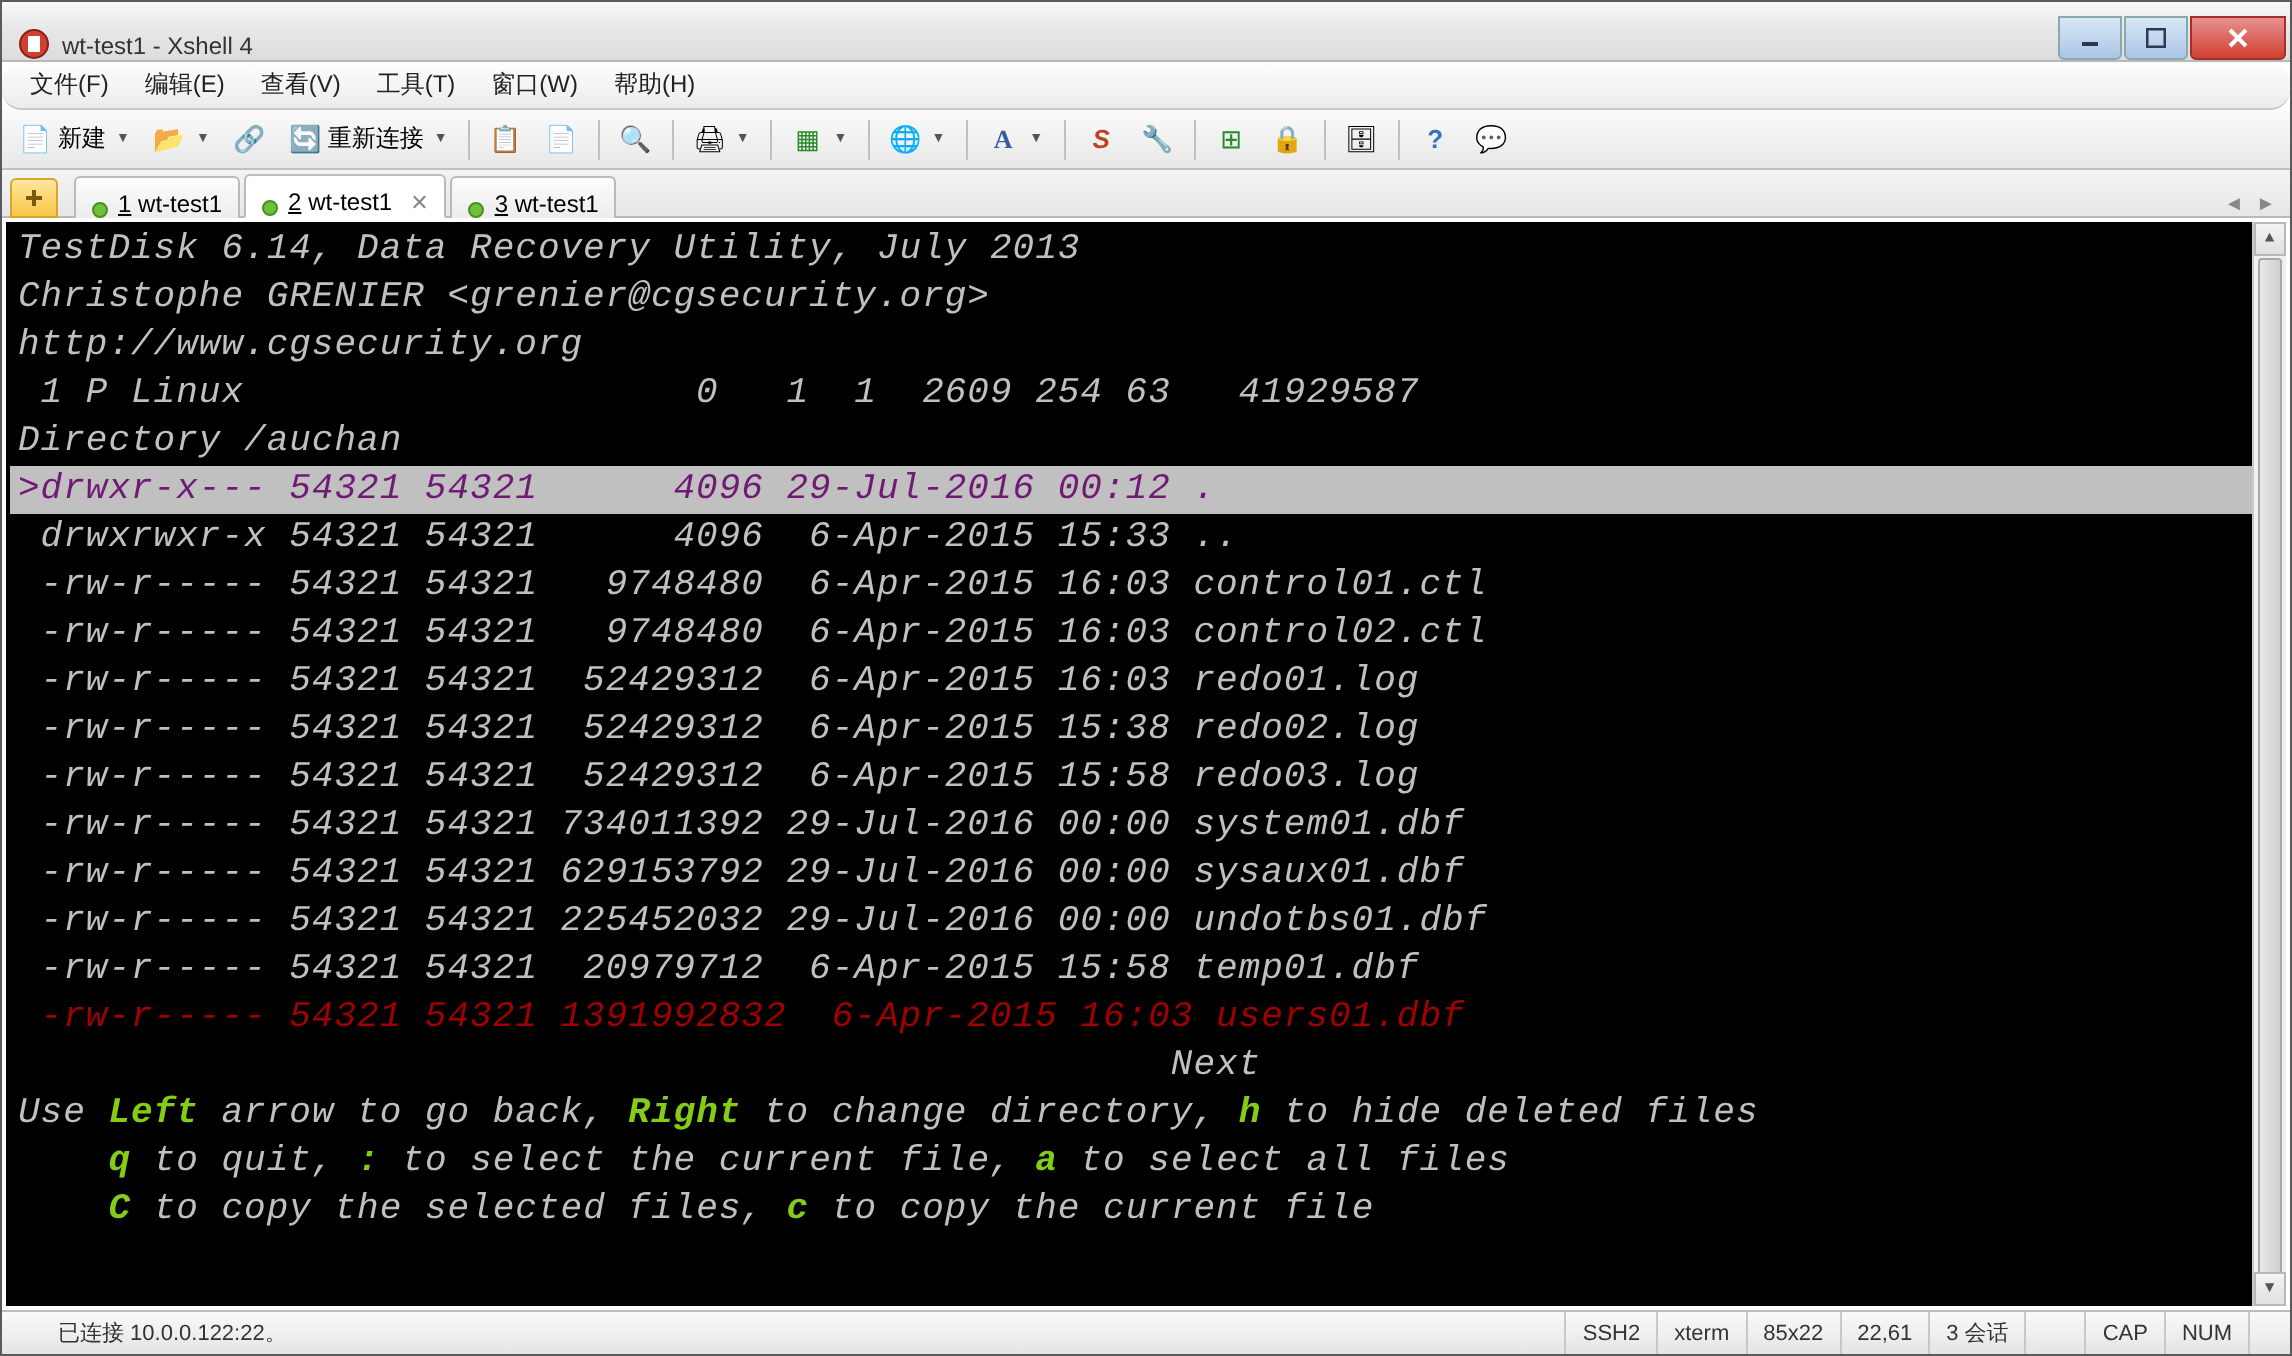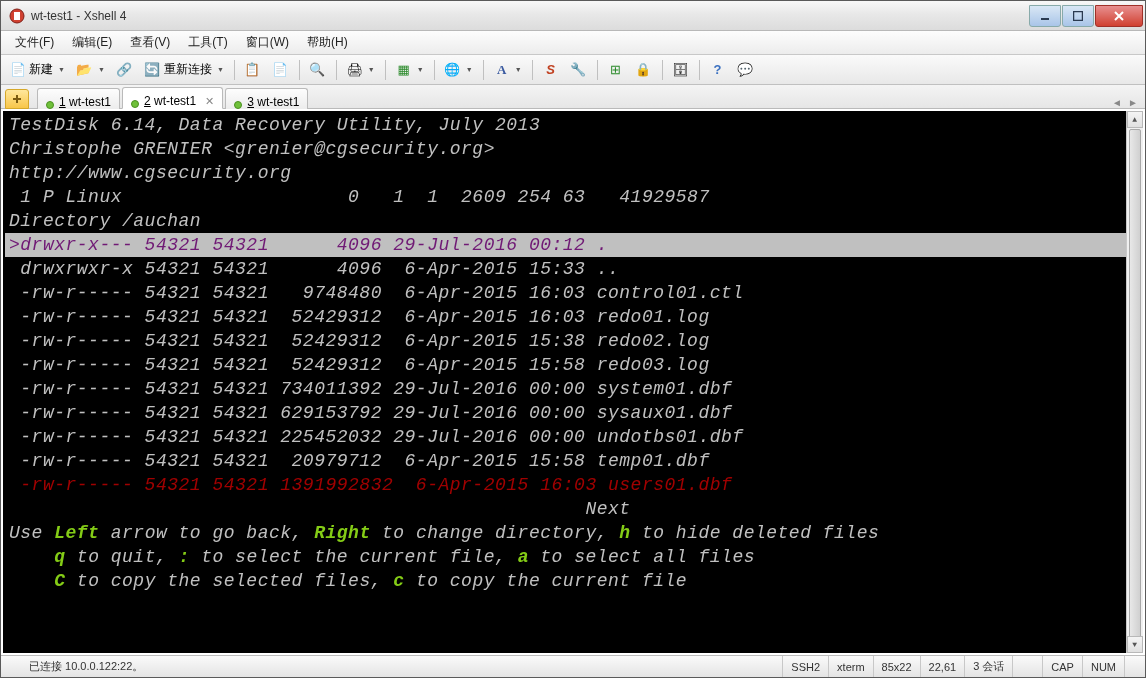--- a/index.html
+++ b/index.html
@@ -1,31 +1,31 @@
 <!DOCTYPE html>
 <html><head>
 <meta charset="utf-8">
 <style>
 * { margin: 0; padding: 0; box-sizing: border-box; }
 body { font-family: "Microsoft YaHei", Tahoma, sans-serif; font-size: 12px; background: #d4d0c8; overflow: hidden; }
 
 .window { width: 1146px; height: 678px; background: #fff; display: flex; flex-direction: column; border: 1px solid #5a5a5a; }
 
 
-.titlebar { height: 30px; background: linear-gradient(to bottom, #f8f8f8 0%, #e8e8e8 45%, #dcdcdc 100%); display: flex; align-items: center; padding: 0 0 0 8px; border-bottom: 1px solid #b8b8b8; }
+.titlebar { height: 30px; background: linear-gradient(to bottom, #f8f8f8 0%, #e8e8e8 45%, #dcdcdc 100%); display: flex; align-items: flex-end; padding: 0 0 0 8px; border-bottom: 1px solid #b8b8b8; }
 .titlebar .icon { width: 16px; height: 16px; margin-right: 6px; display: flex; align-items: center; justify-content: center; }
 .titlebar .title-text { flex: 1; color: #333; font-size: 12px; }
 .titlebar .winbtns { display: flex; height: 22px; margin-right: 2px; }
 .titlebar .winbtn { width: 32px; height: 22px; display: flex; align-items: center; justify-content: center; margin-left: 1px; border-radius: 0 0 3px 3px; }
 .titlebar .winbtn.min { background: linear-gradient(to bottom,#d9e7f5,#a9c5e8); border:1px solid #8aa; }
 .titlebar .winbtn.max { background: linear-gradient(to bottom,#d9e7f5,#a9c5e8); border:1px solid #8aa; }
 .titlebar .winbtn.close { width: 48px; background: linear-gradient(to bottom,#e89090,#d04030); border:1px solid #a03028; color:#fff; }
 
 
-.menubar { height: 24px; background: linear-gradient(to bottom,#fdfdfd,#ececec); border-bottom: 1px solid #c8c8c8; display: flex; align-items: center; padding: 0 6px; gap: 2px; }
+.menubar { height: 24px; background: linear-gradient(to bottom,#fdfdfd,#ececec); border-bottom: 1px solid #c8c8c8; display: flex; align-items: center; padding: 0 6px; gap: 2px; border-radius: 10px; }
 .menubar .mi { padding: 3px 8px; color: #222; cursor: default; }
 
 
 .toolbar { height: 30px; background: linear-gradient(to bottom,#fafafa,#e8e8e8); border-bottom: 1px solid #c0c0c0; display: flex; align-items: center; padding: 0 4px; gap: 2px; }
 .tbtn { height: 24px; min-width: 24px; display: flex; align-items: center; justify-content: center; padding: 0 4px; border: 1px solid transparent; border-radius: 3px; cursor: default; font-size: 12px; gap:3px; }
 .tbtn .dd { font-size: 7px; color: #555; margin-left:2px; }
 .toolbar .sep { width: 1px; height: 20px; background: #c0c0c0; margin: 0 3px; }
 .ticon { width: 16px; height: 16px; display:inline-flex; align-items:center; justify-content:center; font-size:13px; }
 
 
@@ -208,20 +208,21 @@
           <div class="tline">Christophe GRENIER &lt;grenier@cgsecurity.org&gt;</div>
           <div class="tline">http://www.cgsecurity.org</div>
           <div class="tline"> 1 P Linux                    0   1  1  2609 254 63   41929587</div>
           <div class="tline">Directory /auchan</div>
           <div class="tline"></div>
         </div>
       <div id="term-rows">
           <div class="tline sel">&gt;drwxr-x--- 54321 54321      4096 29-Jul-2016 00:12 .</div>
           <div class="tline"> drwxrwxr-x 54321 54321      4096  6-Apr-2015 15:33 ..</div>
           <div class="tline"> -rw-r----- 54321 54321   9748480  6-Apr-2015 16:03 control01.ctl</div>
+          <div class="tline"> -rw-r----- 54321 54321   9748480  6-Apr-2015 16:03 control02.ctl</div>
           <div class="tline"> -rw-r----- 54321 54321  52429312  6-Apr-2015 16:03 redo01.log</div>
           <div class="tline"> -rw-r----- 54321 54321  52429312  6-Apr-2015 15:38 redo02.log</div>
           <div class="tline"> -rw-r----- 54321 54321  52429312  6-Apr-2015 15:58 redo03.log</div>
           <div class="tline"> -rw-r----- 54321 54321 734011392 29-Jul-2016 00:00 system01.dbf</div>
           <div class="tline"> -rw-r----- 54321 54321 629153792 29-Jul-2016 00:00 sysaux01.dbf</div>
           <div class="tline"> -rw-r----- 54321 54321 225452032 29-Jul-2016 00:00 undotbs01.dbf</div>
           <div class="tline"> -rw-r----- 54321 54321  20979712  6-Apr-2015 15:58 temp01.dbf</div>
           <div class="tline del"> -rw-r----- 54321 54321 1391992832  6-Apr-2015 16:03 users01.dbf</div>
         </div>
       <div class="tline">                                                   Next</div>

